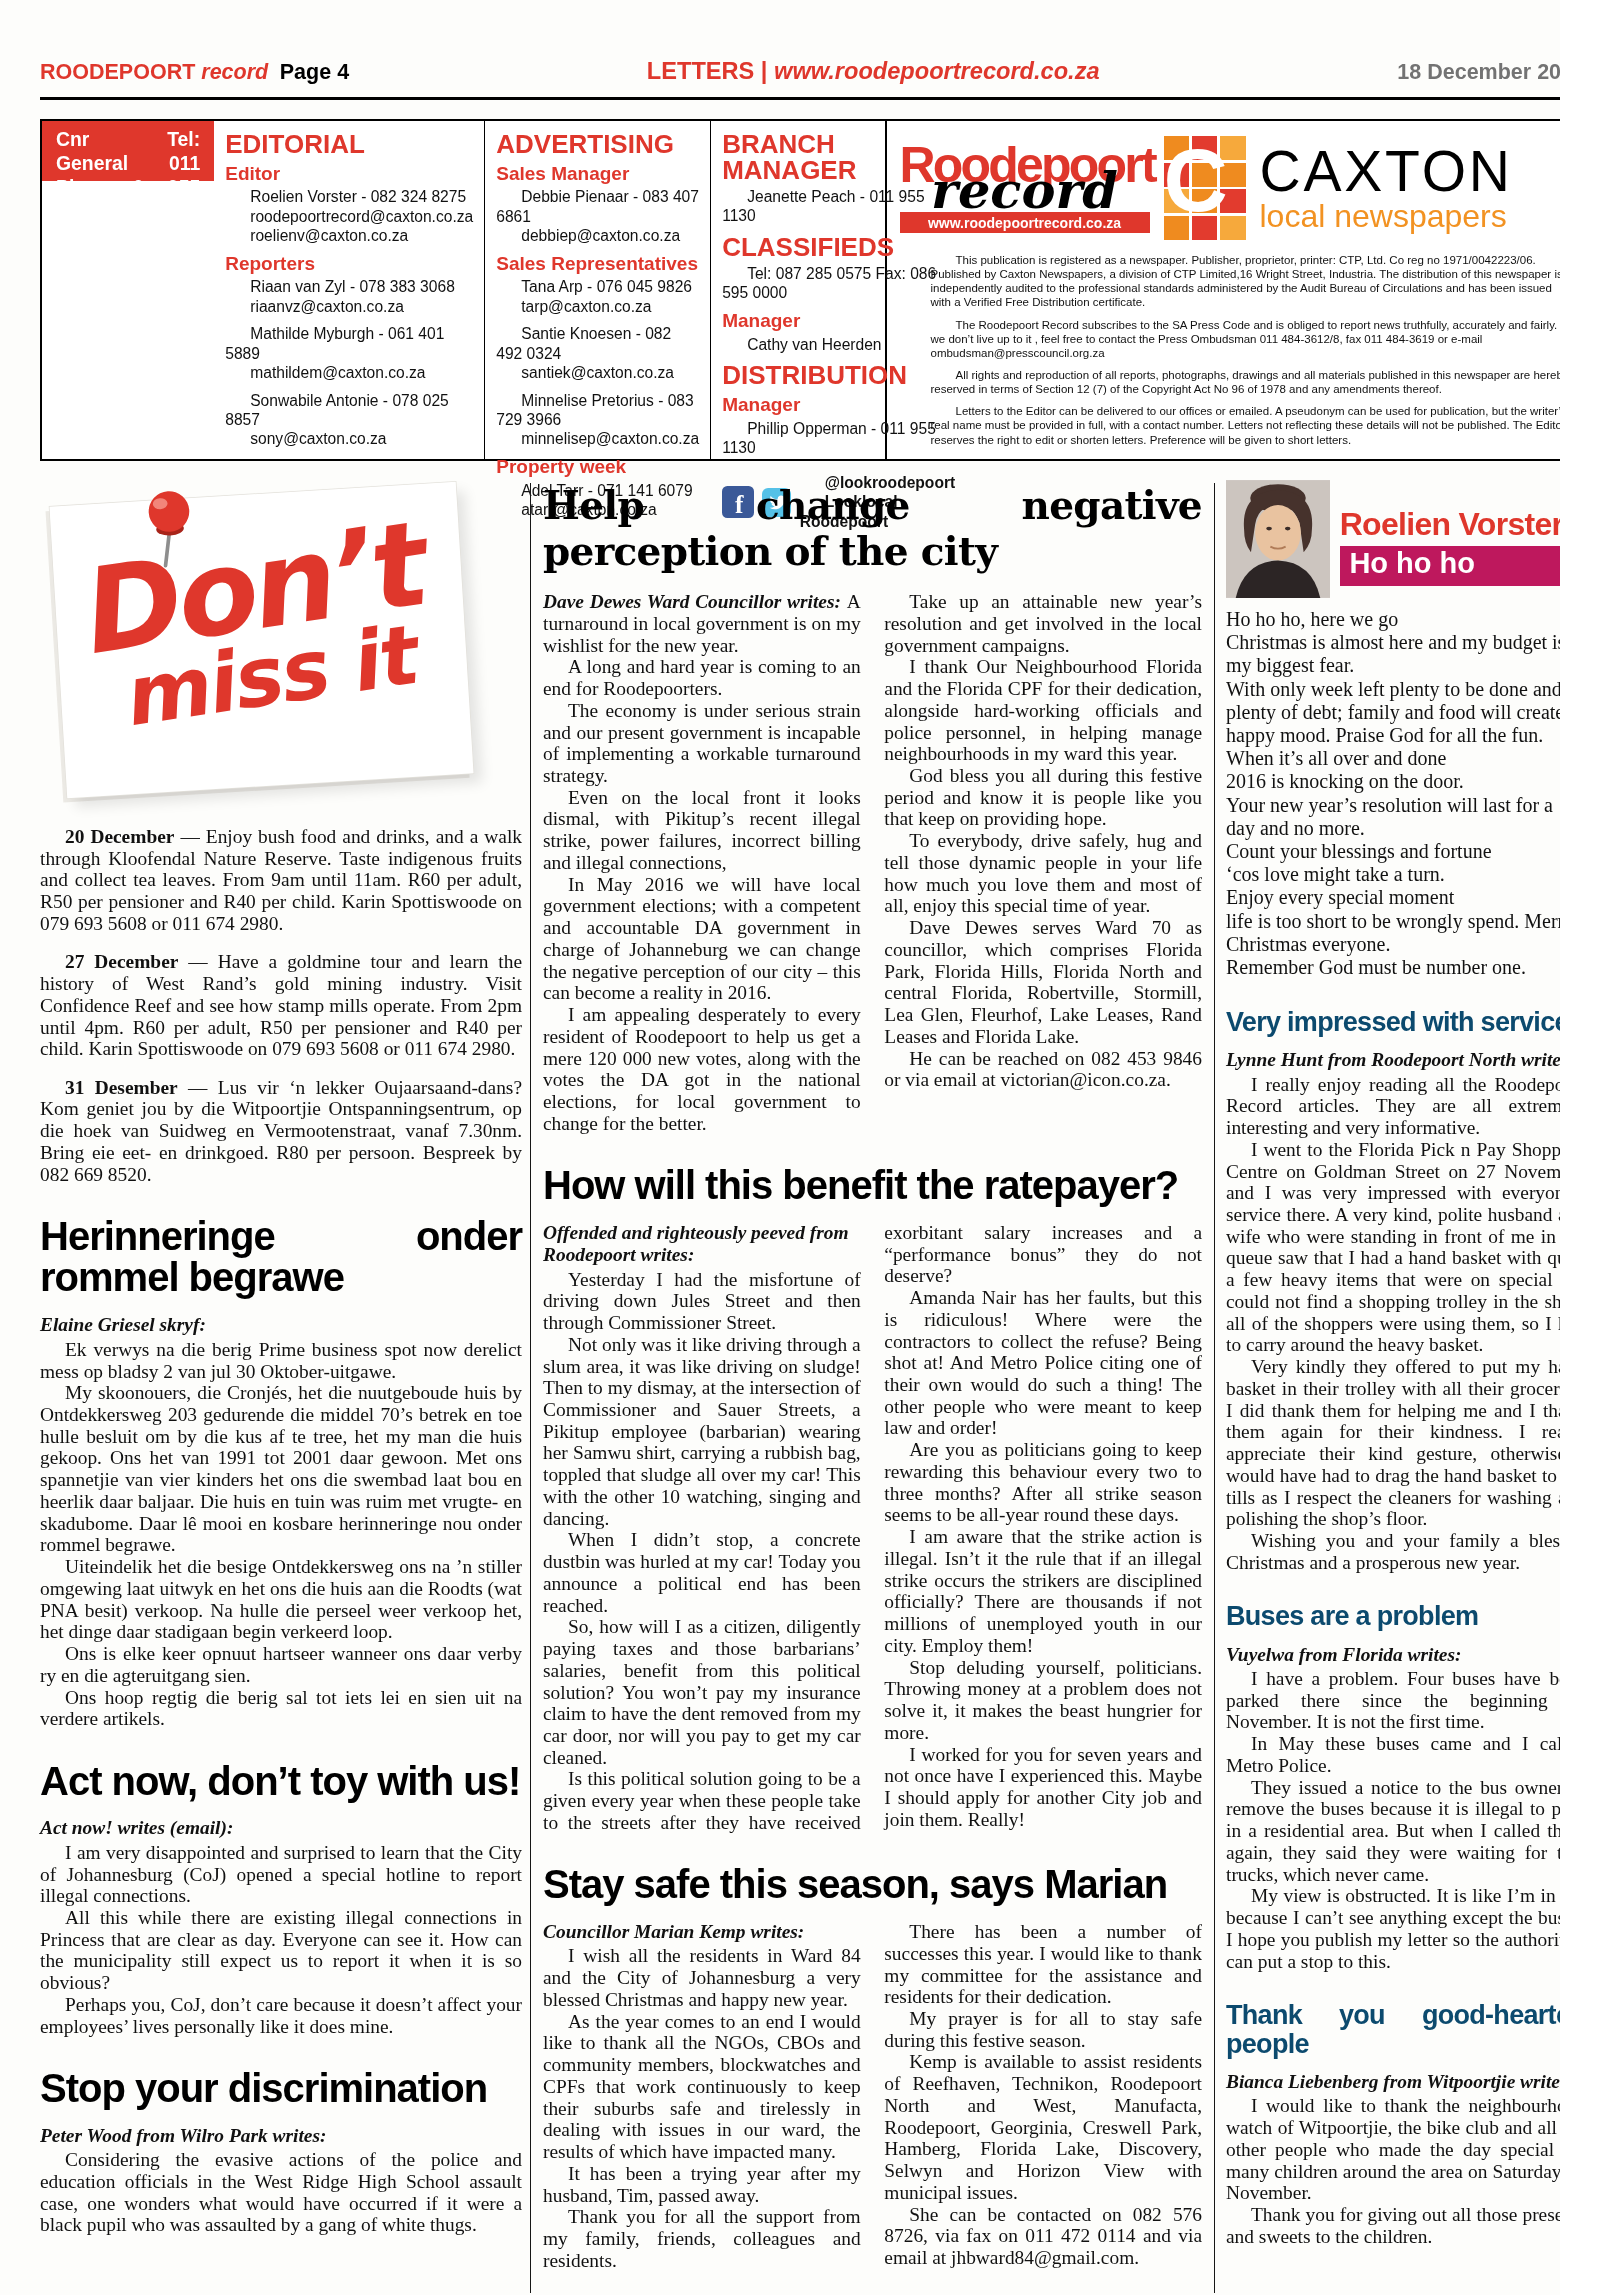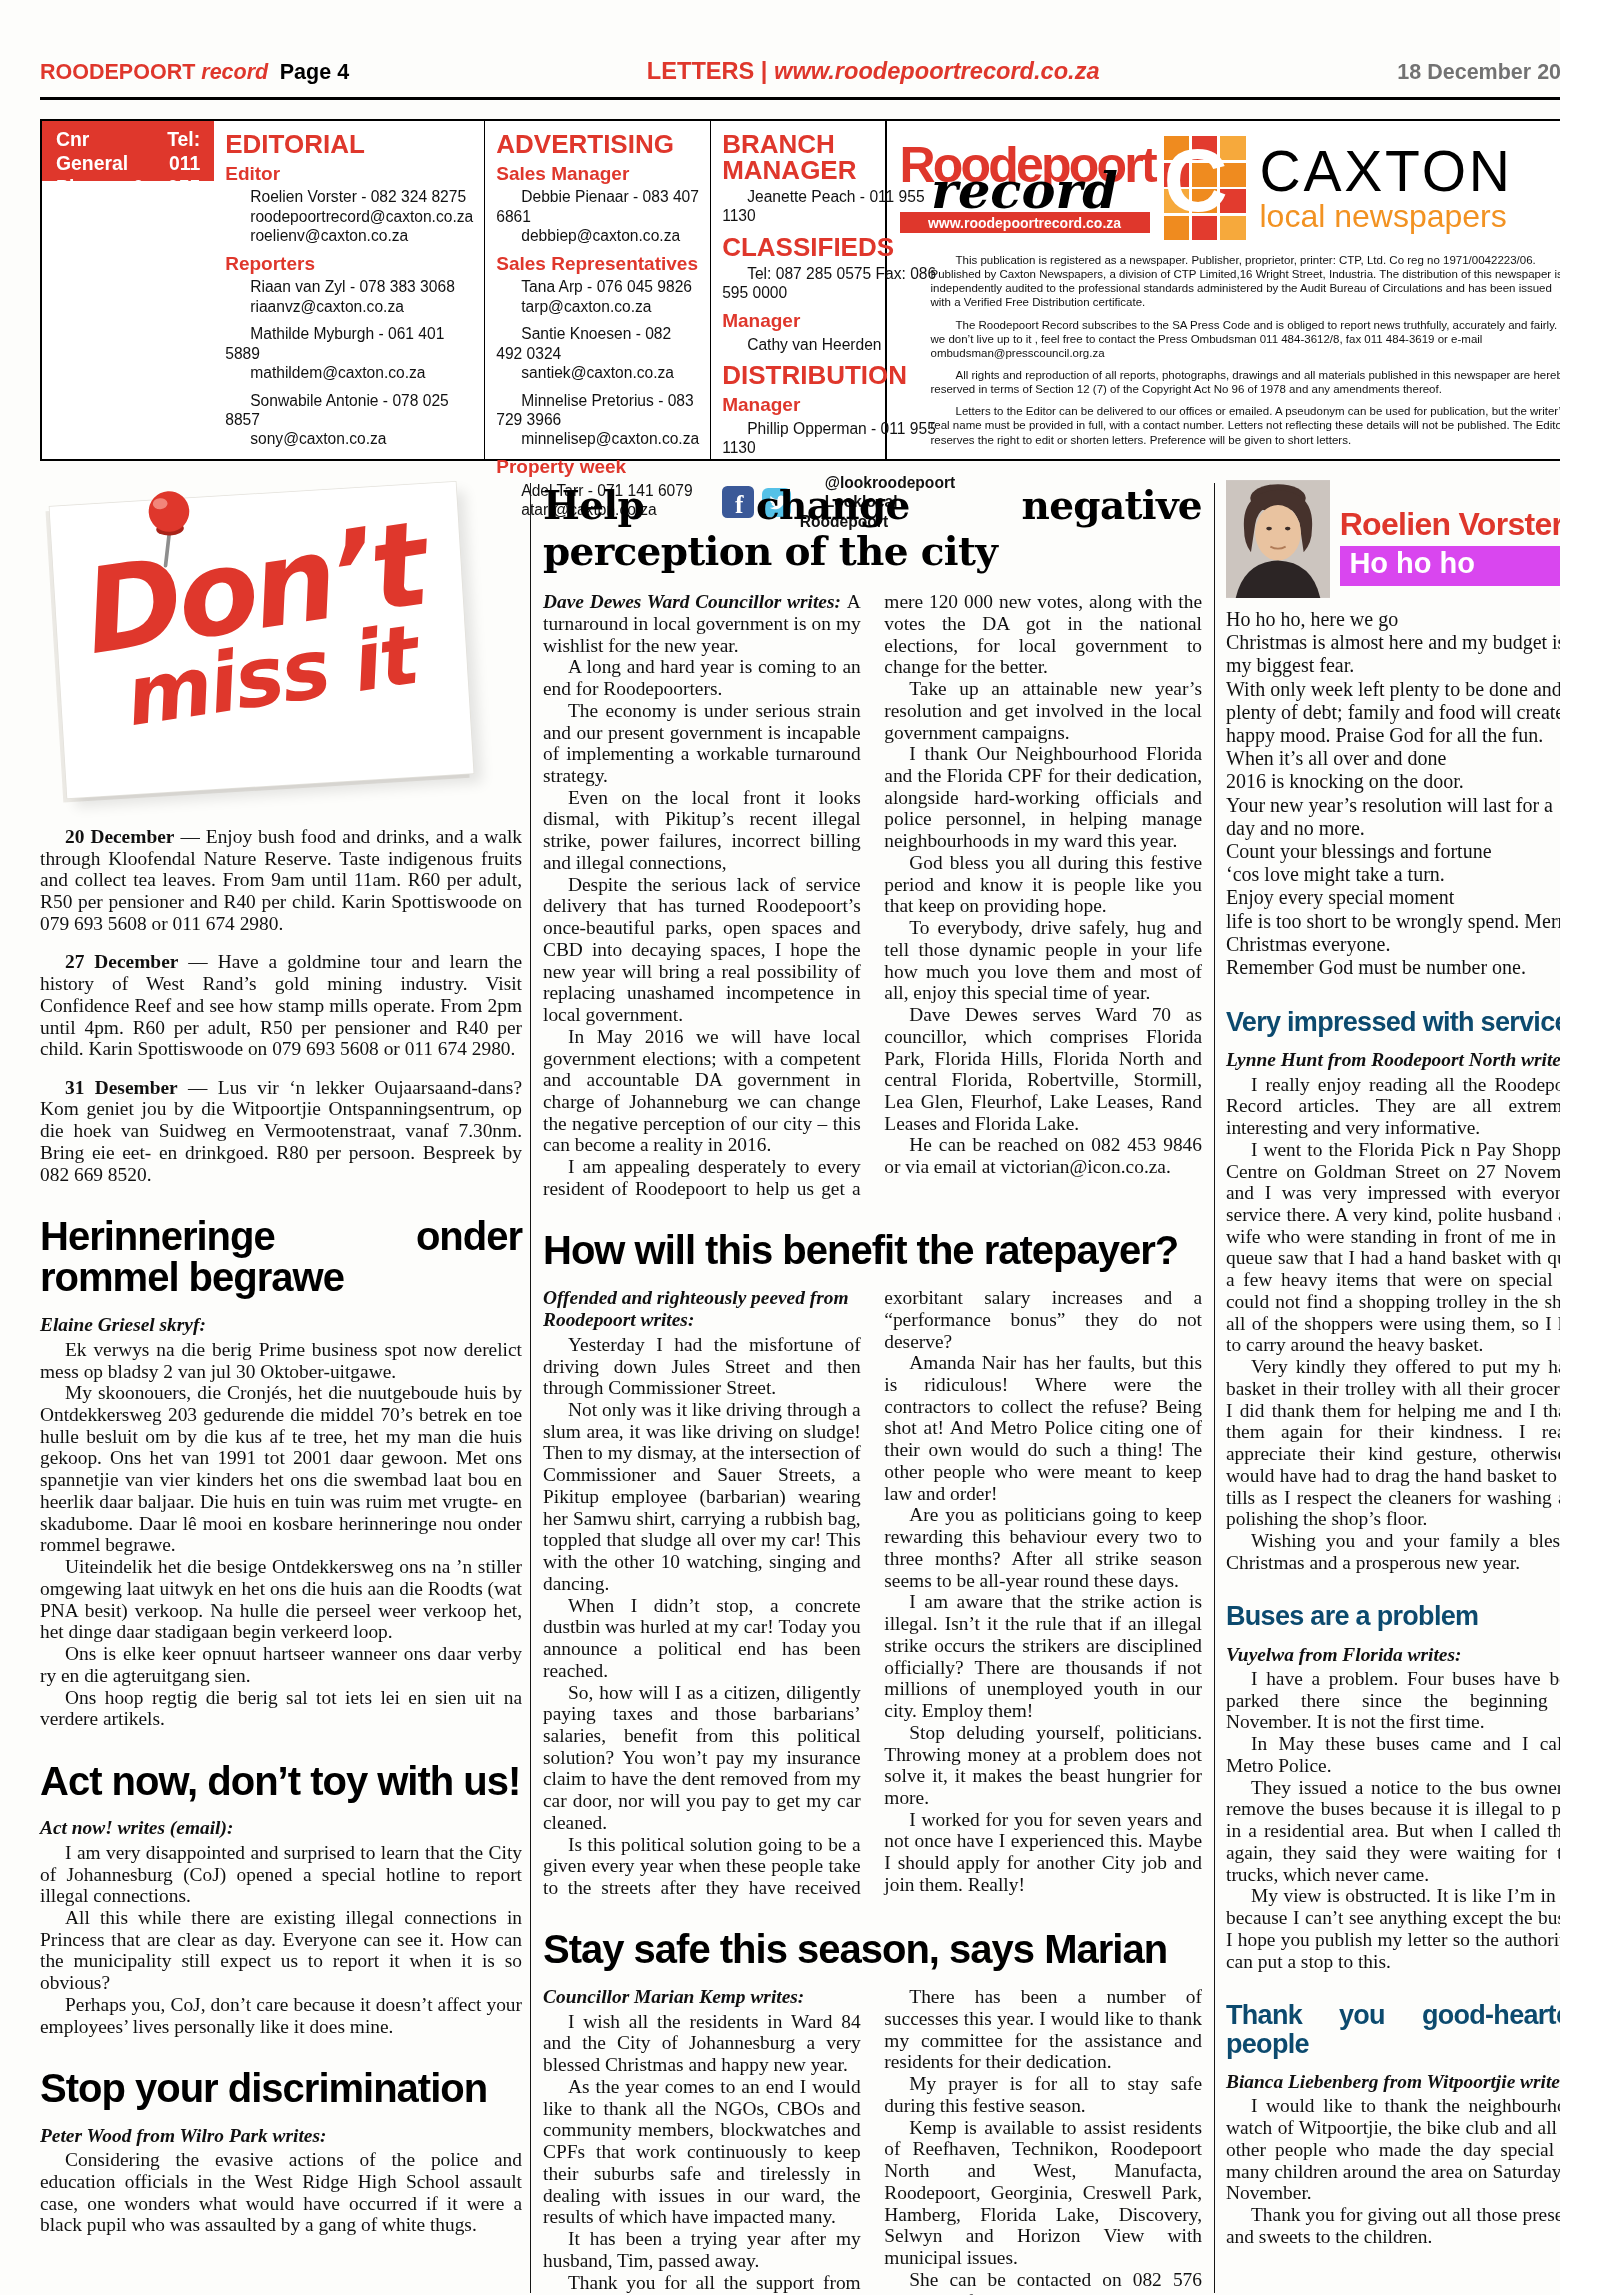--- a/index.html
+++ b/index.html
@@ -98,21 +98,21 @@
 
   .event{margin:0 0 16.7px;text-indent:25px;}
   .event b{font-family:"Liberation Serif",serif;}
 
   
   .vheader{display:flex;gap:9.7px;align-items:flex-start;}
   .vphoto{width:104px;height:118px;flex:none;}
   .vtitle{flex:1;padding-top:28px;}
   .vname{color:var(--red);font-family:"Liberation Sans",sans-serif;font-weight:bold;font-size:32px;
     line-height:1;letter-spacing:-0.7px;white-space:nowrap;}
-  .vbar{background:#d946ef;color:#fff;font-family:"Liberation Sans",sans-serif;font-weight:bold;
+  .vbar{background:#be185d;color:#fff;font-family:"Liberation Sans",sans-serif;font-weight:bold;
     font-size:29px;line-height:1.1;padding:2.1px 9.7px 5.6px;margin-top:5.6px;}
   .poem{margin-top:9.7px;font-size:20px;line-height:1.16;text-align:left;}
   .poem .para{text-indent:0;text-align:left;}
 </style>
 </head>
 <body>
 
 <div class="page">
 
   <div class="topbar">
@@ -319,21 +319,20 @@
     </div>
 
     <div class="col-mid bodytext">
       <h1 class="h-serif-xxl">Help change negative perception of the city</h1>
       <div class="twocol">
         <p class="para first"><span class="byline-run">Dave Dewes  Ward Councillor writes: </span><span>A turnaround in local government is on my wishlist for the new year.</span></p>
         <div>
             <p class="para">A long and hard year is coming to an end for Roodepoorters.</p>
             <p class="para">The economy is under serious strain and our present government is incapable of implementing a workable turnaround strategy.</p>
             <p class="para">Even on the local front it looks dismal, with Pikitup’s recent illegal strike, power failures, incorrect billing and illegal connections,</p>
-            <p class="para">Despite the serious lack of service delivery that has turned Roodepoort’s once-beautiful parks, open spaces and CBD into decaying spaces, I hope the new year will bring a real possibility of replacing unashamed incompetence in local government.</p>
             <p class="para">In May 2016 we will have local government elections; with a competent and accountable DA government in charge of Johanneburg we can change the negative perception of our city – this can become a reality in 2016.</p>
             <p class="para">I am appealing desperately to every resident of Roodepoort to help us get a mere 120 000 new votes, along with the votes the DA got in the national elections, for local government to change for the better.</p>
             <p class="para">Take up an attainable new year’s resolution and get involved in the local government campaigns.</p>
             <p class="para">I thank Our Neighbourhood Florida and the Florida CPF for their dedication, alongside hard-working officials and police personnel, in helping manage neighbourhoods in my ward this year.</p>
             <p class="para">God bless you all during this festive period and know it is people like you that keep on providing hope.</p>
             <p class="para">To everybody, drive safely, hug and tell those dynamic people in your life how much you love them and most of all, enjoy this special time of year.</p>
             <p class="para">Dave Dewes serves Ward 70 as councillor, which comprises Florida Park, Florida Hills, Florida North and central Florida, Robertville, Stormill, Lea Glen, Fleurhof, Lake Leases, Rand Leases and Florida Lake.</p>
             <p class="para">He can be reached on 082 453 9846 or via email at victorian@icon.co.za.</p>
           </div>
       </div>

